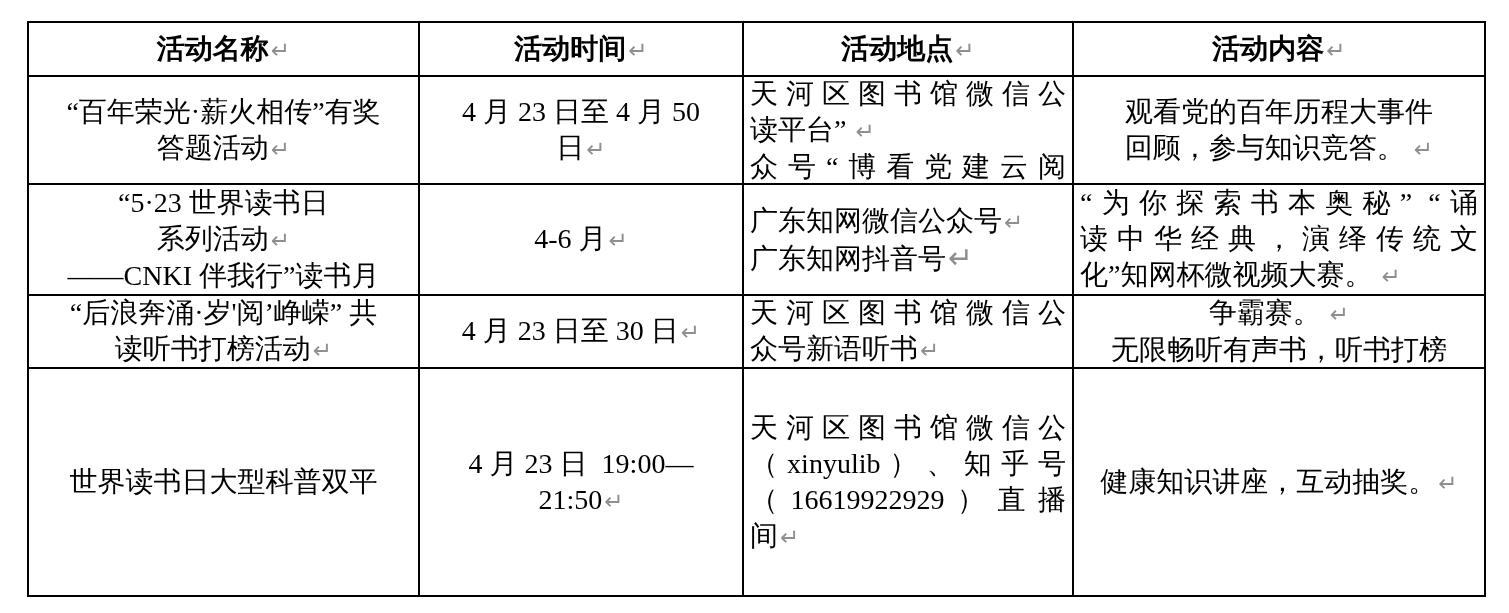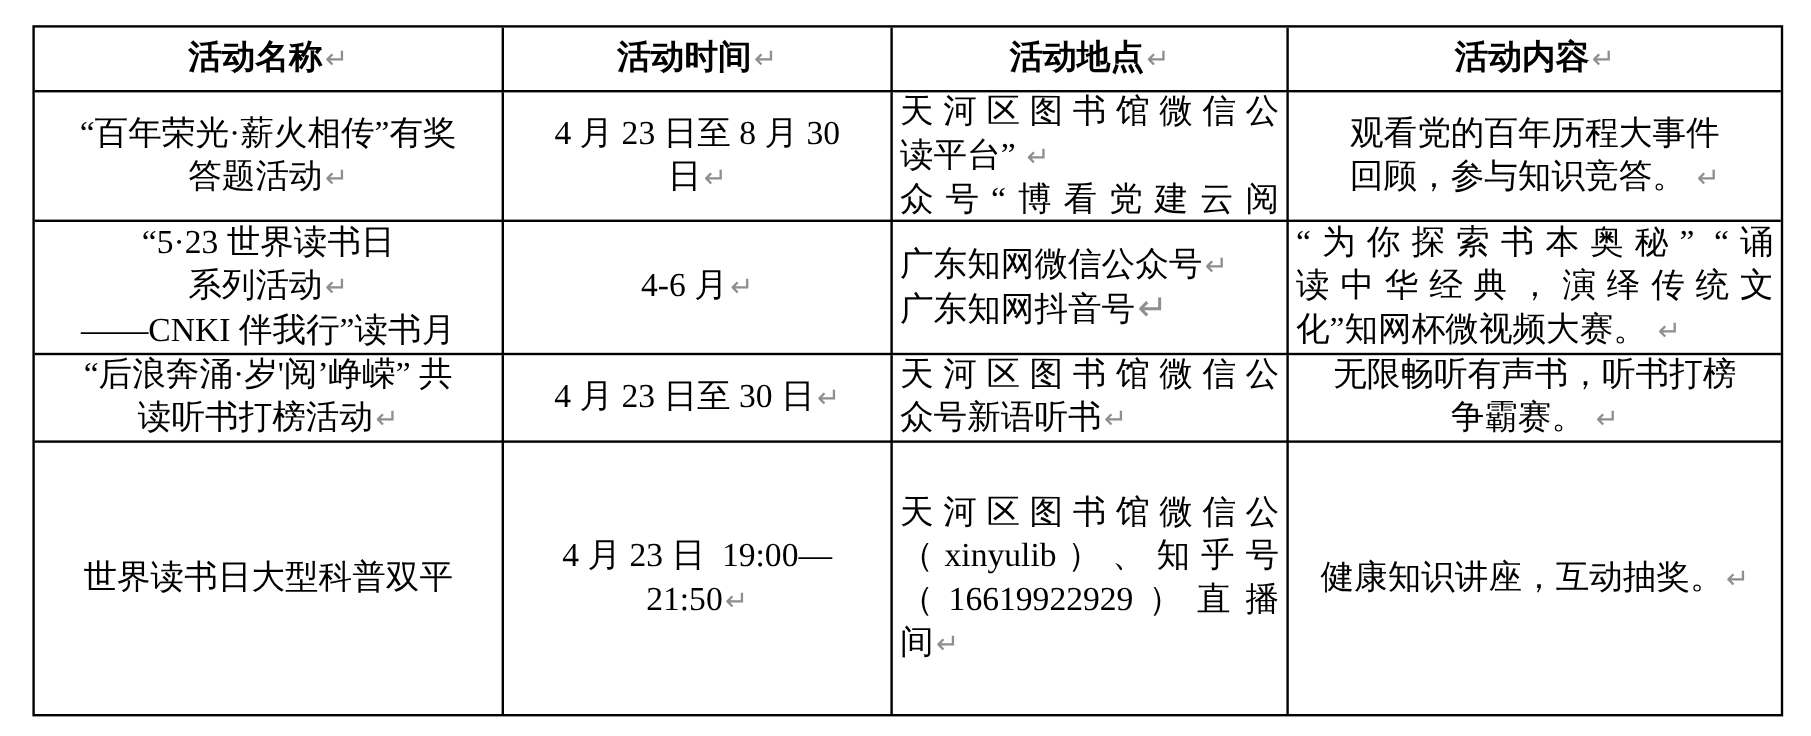--- a/index.html
+++ b/index.html
@@ -60,21 +60,21 @@
       <div class="line"><span>活动地点</span><span class="mark">↵</span></div>
     </div>
     <div class="cell center header last-col">
       <div class="line"><span>活动内容</span><span class="mark">↵</span></div>
     </div>
     <div class="cell center">
       <div class="line"><span>“百年荣光·薪火相传”有奖</span></div>
       <div class="line"><span>答题活动</span><span class="mark">↵</span></div>
     </div>
     <div class="cell center">
-      <div class="line"><span>4 月 23 日至 8 月 30</span></div>
+      <div class="line"><span>4 月 23 日至 4 月 50</span></div>
       <div class="line"><span>日</span><span class="mark">↵</span></div>
     </div>
     <div class="cell left">
       <div class="line spread"><span>天河区图书馆微信公</span></div>
       <div class="line"><span>读平台” </span><span class="mark">↵</span></div>
       <div class="line spread"><span>众号“博看党建云阅</span></div>
     </div>
     <div class="cell center last-col">
       <div class="line"><span>观看党的百年历程大事件</span></div>
       <div class="line"><span>回顾，参与知识竞答。 </span><span class="mark">↵</span></div>
@@ -101,22 +101,22 @@
       <div class="line"><span>读听书打榜活动</span><span class="mark">↵</span></div>
     </div>
     <div class="cell center">
       <div class="line"><span>4 月 23 日至 30 日</span><span class="mark">↵</span></div>
     </div>
     <div class="cell left">
       <div class="line spread"><span>天河区图书馆微信公</span></div>
       <div class="line"><span>众号新语听书</span><span class="mark">↵</span></div>
     </div>
     <div class="cell center last-col">
+      <div class="line"><span>争霸赛。 </span><span class="mark">↵</span></div>
       <div class="line"><span>无限畅听有声书，听书打榜</span></div>
-      <div class="line"><span>争霸赛。 </span><span class="mark">↵</span></div>
     </div>
     <div class="cell center last-row">
       <div class="line"><span>世界读书日大型科普双平</span></div>
     </div>
     <div class="cell center last-row">
       <div class="line"><span>4 月 23 日  19:00—</span></div>
       <div class="line"><span>21:50</span><span class="mark">↵</span></div>
     </div>
     <div class="cell left last-row">
       <div class="line spread"><span>天河区图书馆微信公</span></div>

